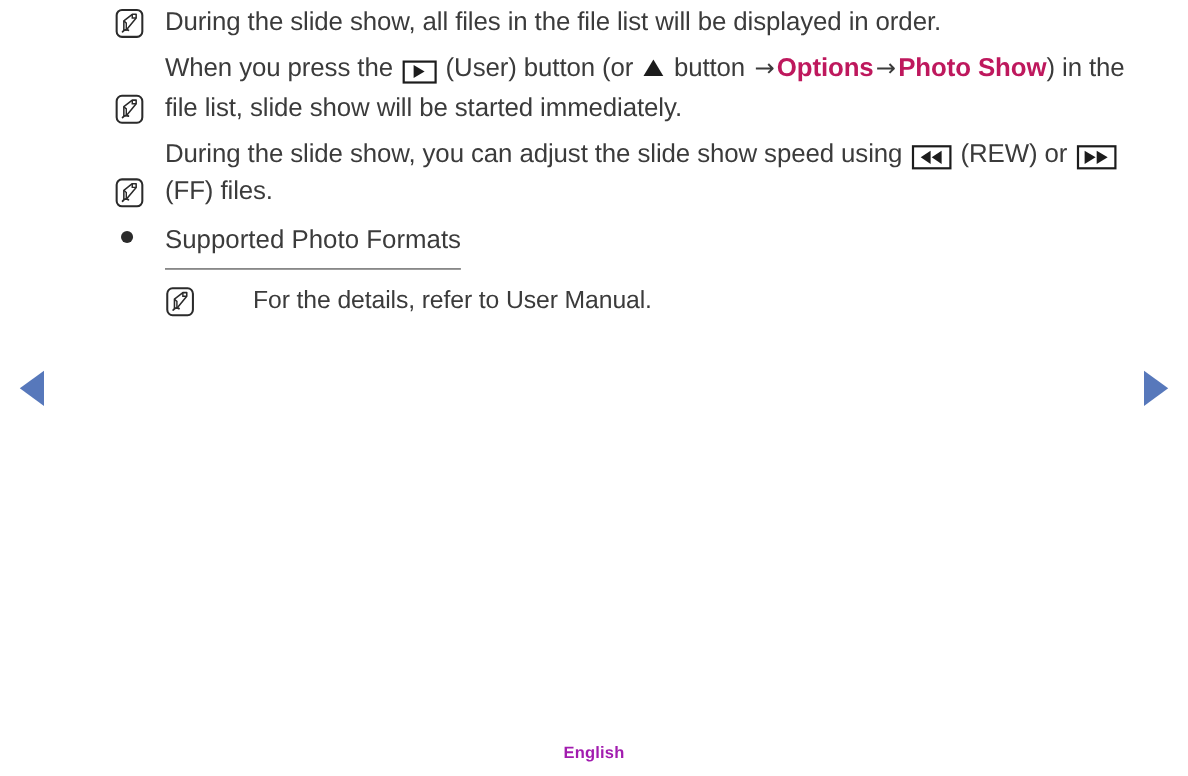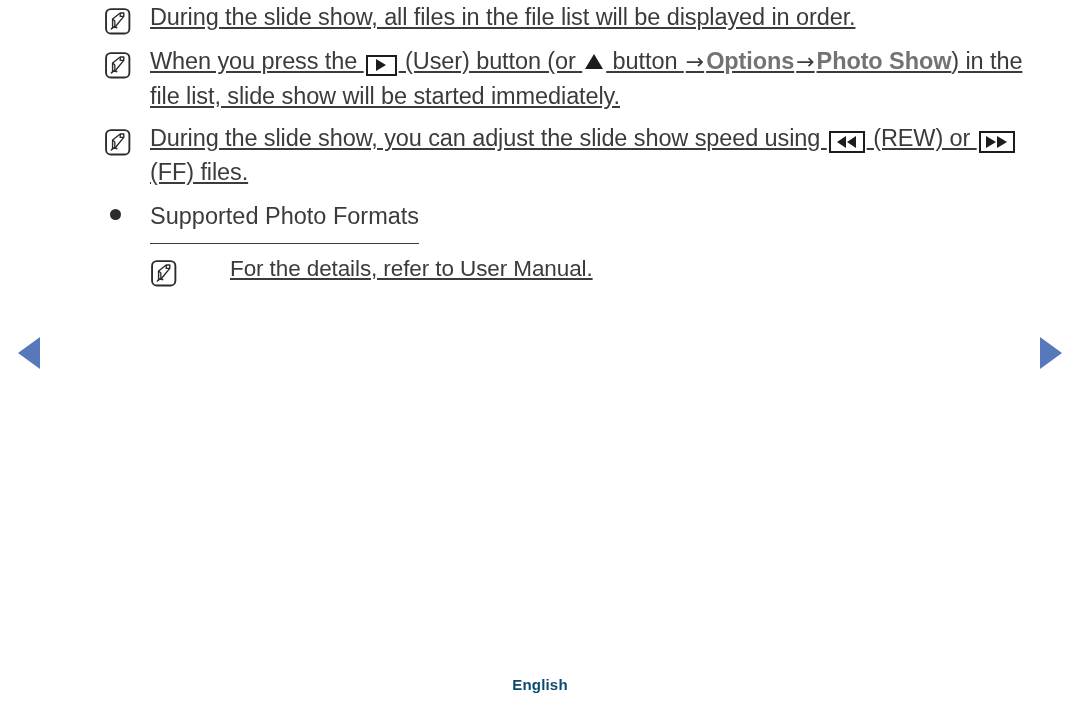--- a/index.html
+++ b/index.html
@@ -28,23 +28,22 @@
   .content {
     position: absolute;
     left: 104px;
     top: 0px;
     width: 930px;
   }
 
   
   .note-row {
     display: flex;
-    align-items: flex-start;
+    align-items: flex-end;
     margin-bottom: 8px;
-    text-decoration: underline;
   }
   .note-row .note-icon-wrap {
     flex: 0 0 auto;
     width: 46px;
     padding-top: 7px;
   }
   .note-row .note-text {
     flex: 1 1 auto;
     font-size: 23.5px;
     line-height: 34px;
@@ -147,21 +146,21 @@
   }
 
   .arrow-char {
     font-family: "DejaVu Sans", sans-serif;
     font-size: 22px;
     color: #3b3b3b;
     padding: 0 2px;
   }
 
   .blue-bold {
-    color: #737373;
+    color: #be185d;
     font-weight: bold;
   }
 
   
   .nav-arrow {
     position: absolute;
     width: 0;
     height: 0;
     cursor: pointer;
   }
@@ -182,21 +181,21 @@
 
   
   .footer {
     position: absolute;
     left: 0;
     top: 676px;
     width: 1080px;
     text-align: center;
     font-size: 15px;
     font-weight: bold;
-    color: #0c4a6e;
+    color: #a21caf;
     letter-spacing: 0.2px;
   }
 </style>
 </head>
 <body>
 
 <div class="page">
 
   <div class="content">
 

